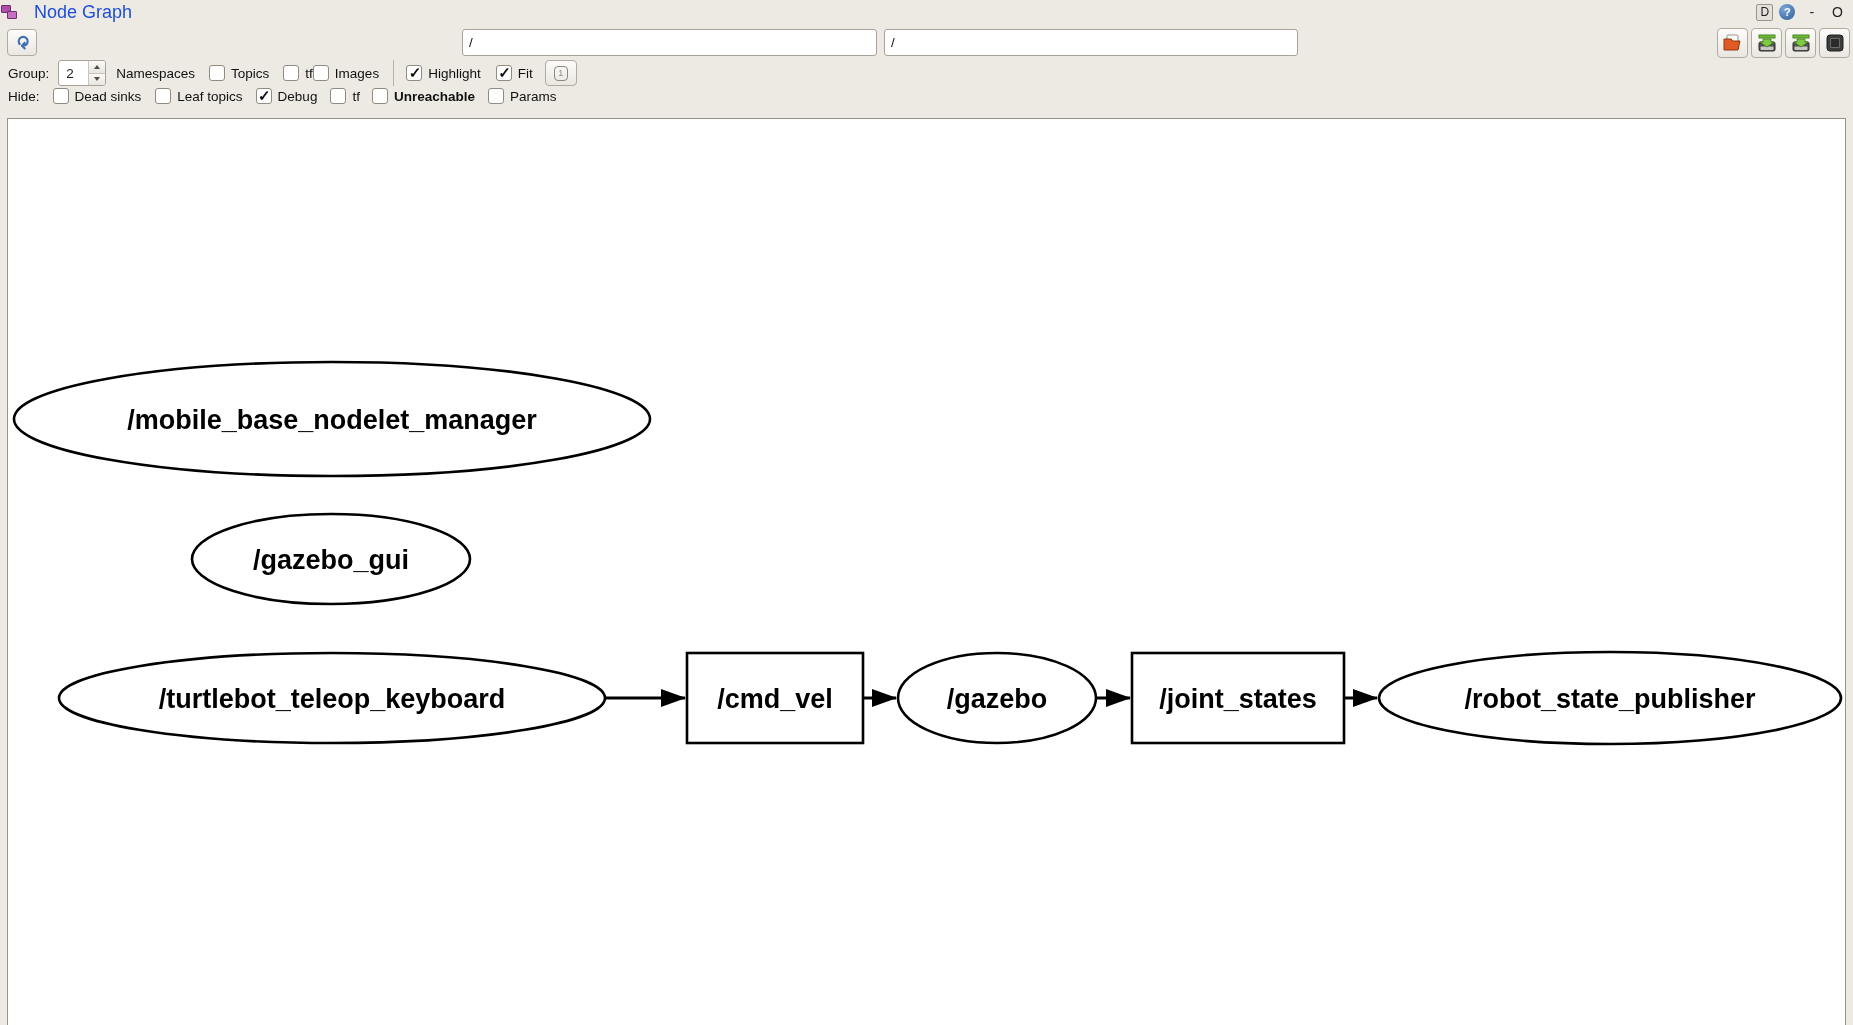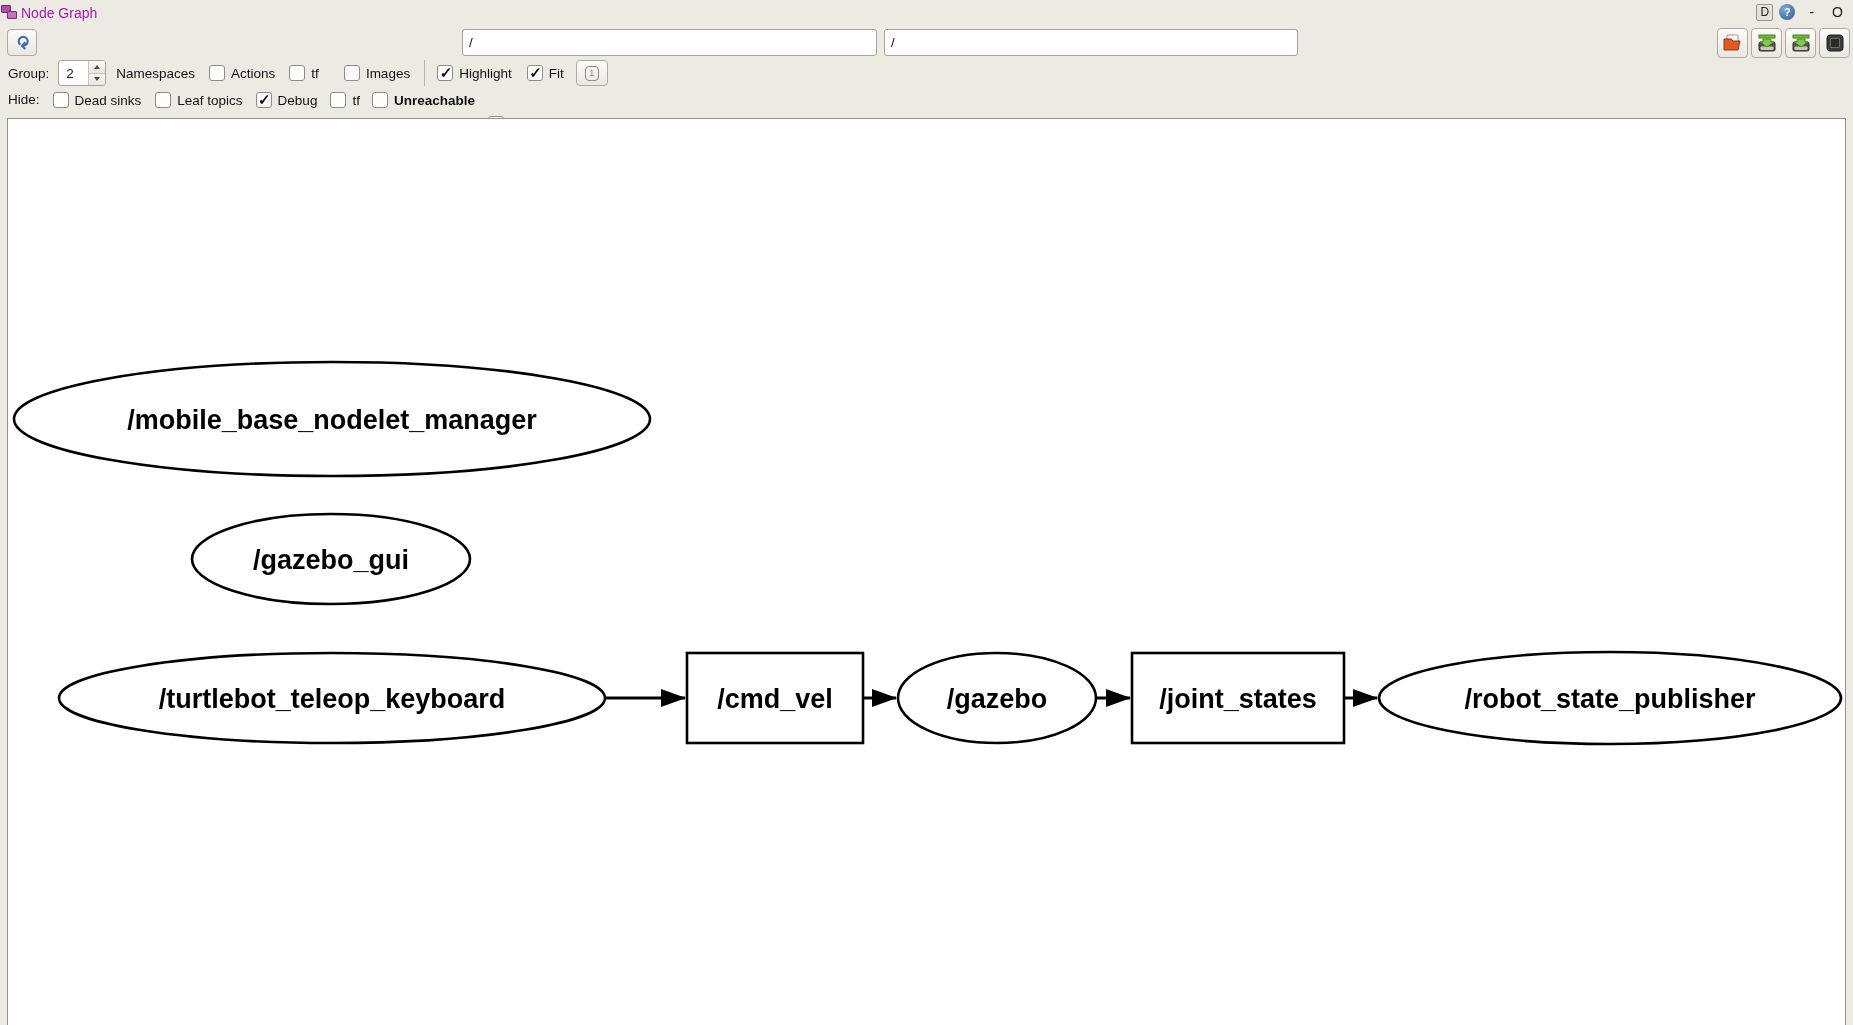--- a/index.html
+++ b/index.html
@@ -12,21 +12,21 @@
     overflow:hidden;
     font-size:13px;
   }
 
   
   .titlebar{position:absolute;left:0;top:0;width:1853px;height:25px;display:flex;align-items:center;}
   .plugin-icon{width:17px;height:15px;margin-left:1px;position:relative;flex:0 0 auto;}
   .plugin-icon .m1,.plugin-icon .m2{position:absolute;width:10px;height:8px;background:#b14dab;border:1px solid #6e2d6b;border-radius:1px;}
   .plugin-icon .m1{left:0;top:0;}
   .plugin-icon .m2{left:6px;top:6px;background:#c86ec3;}
-  .title-text{margin-left:3px;font-size:14px;color:#a21caf;}
+  .title-text{margin-left:16px;font-size:18px;color:#1d4ed8;}
   .tb-controls{position:absolute;right:8px;top:3px;height:18px;display:flex;align-items:center;gap:6px;}
   .ctl-d{width:17px;height:17px;border:1px solid #9a948a;background:#e4e1da;border-radius:2px;
          display:flex;align-items:center;justify-content:center;font-size:12px;color:#222;}
   .ctl-help{width:16px;height:16px;border-radius:50%;background:radial-gradient(circle at 35% 30%, #7aa7d9, #2f5e96);
             color:#fff;font-size:11px;font-weight:bold;display:flex;align-items:center;justify-content:center;}
   .ctl-min{font-size:14px;color:#222;margin-left:8px;}
   .ctl-close{font-size:14px;color:#222;margin-left:12px;margin-right:2px;}
 
   
   .row1{position:absolute;left:0;top:28px;width:1853px;height:30px;}
@@ -39,21 +39,21 @@
   .combo-arrow{width:0;height:0;border-left:4px solid transparent;border-right:4px solid transparent;border-top:5px solid #5a564f;}
   .filter-field{position:absolute;top:1px;height:27px;background:#fff;border:1px solid #a9a298;border-radius:3px;
                 font-family:"Liberation Sans",sans-serif;font-size:13.5px;color:#111;padding:0 6px;}
   #filter1{left:462px;width:415px;}
   #filter2{left:884px;width:414px;}
   .icon-btn{position:absolute;top:0px;width:31px;height:30px;display:flex;align-items:center;justify-content:center;}
   .icon-btn svg{display:block;}
 
   
   .row2{position:absolute;left:8px;top:59px;height:28px;display:flex;align-items:center;}
-  .row3{position:absolute;left:8px;top:92px;height:24px;display:flex;align-items:flex-start;}
+  .row3{position:absolute;left:8px;top:80px;height:24px;display:flex;align-items:flex-end;}
   .lbl{font-size:13.5px;color:#111;white-space:nowrap;}
   .spinner{margin-left:9px;width:48px;height:26px;background:#fff;border:1px solid #a9a298;border-radius:3px;
            display:flex;align-items:stretch;overflow:hidden;}
   .spin-val{flex:1;display:flex;align-items:center;padding-left:7px;font-size:13.5px;}
   .spin-btns{width:17px;display:flex;flex-direction:column;border-left:1px solid #c9c4bc;}
   .spin-up,.spin-down{flex:1;display:flex;align-items:center;justify-content:center;background:linear-gradient(#fbfaf8,#e9e6e0);}
   .spin-up{border-bottom:1px solid #c9c4bc;}
   .tri-up{width:0;height:0;border-left:3.5px solid transparent;border-right:3.5px solid transparent;border-bottom:4.5px solid #4f4b45;}
   .tri-down{width:0;height:0;border-left:3.5px solid transparent;border-right:3.5px solid transparent;border-top:4.5px solid #4f4b45;}
   .cbgroup{display:flex;align-items:center;gap:6px;}
@@ -134,27 +134,27 @@
         </span>
       <span class="spin-down">
           <span class="tri-down"></span>
         </span>
     </span>
   </div>
   <span class="lbl" style="margin-left:10px;">Namespaces</span>
 
   <span class="cbgroup" style="margin-left:14px;">
     <span class="cb"></span>
-    <span class="lbl">Actions</span>
+    <span class="lbl">Topics</span>
   </span>
   <span class="cbgroup" style="margin-left:14px;">
     <span class="cb"></span>
     <span class="lbl">tf</span>
   </span>
-  <span class="cbgroup" style="margin-left:13px;padding-left:12px;">
+  <span class="cbgroup" style="">
     <span class="cb"></span>
     <span class="lbl">Images</span>
   </span>
 
   <span class="vsep"></span>
 
   <span class="cbgroup">
     <span class="cb checked"></span>
     <span class="lbl">Highlight</span>
   </span>

